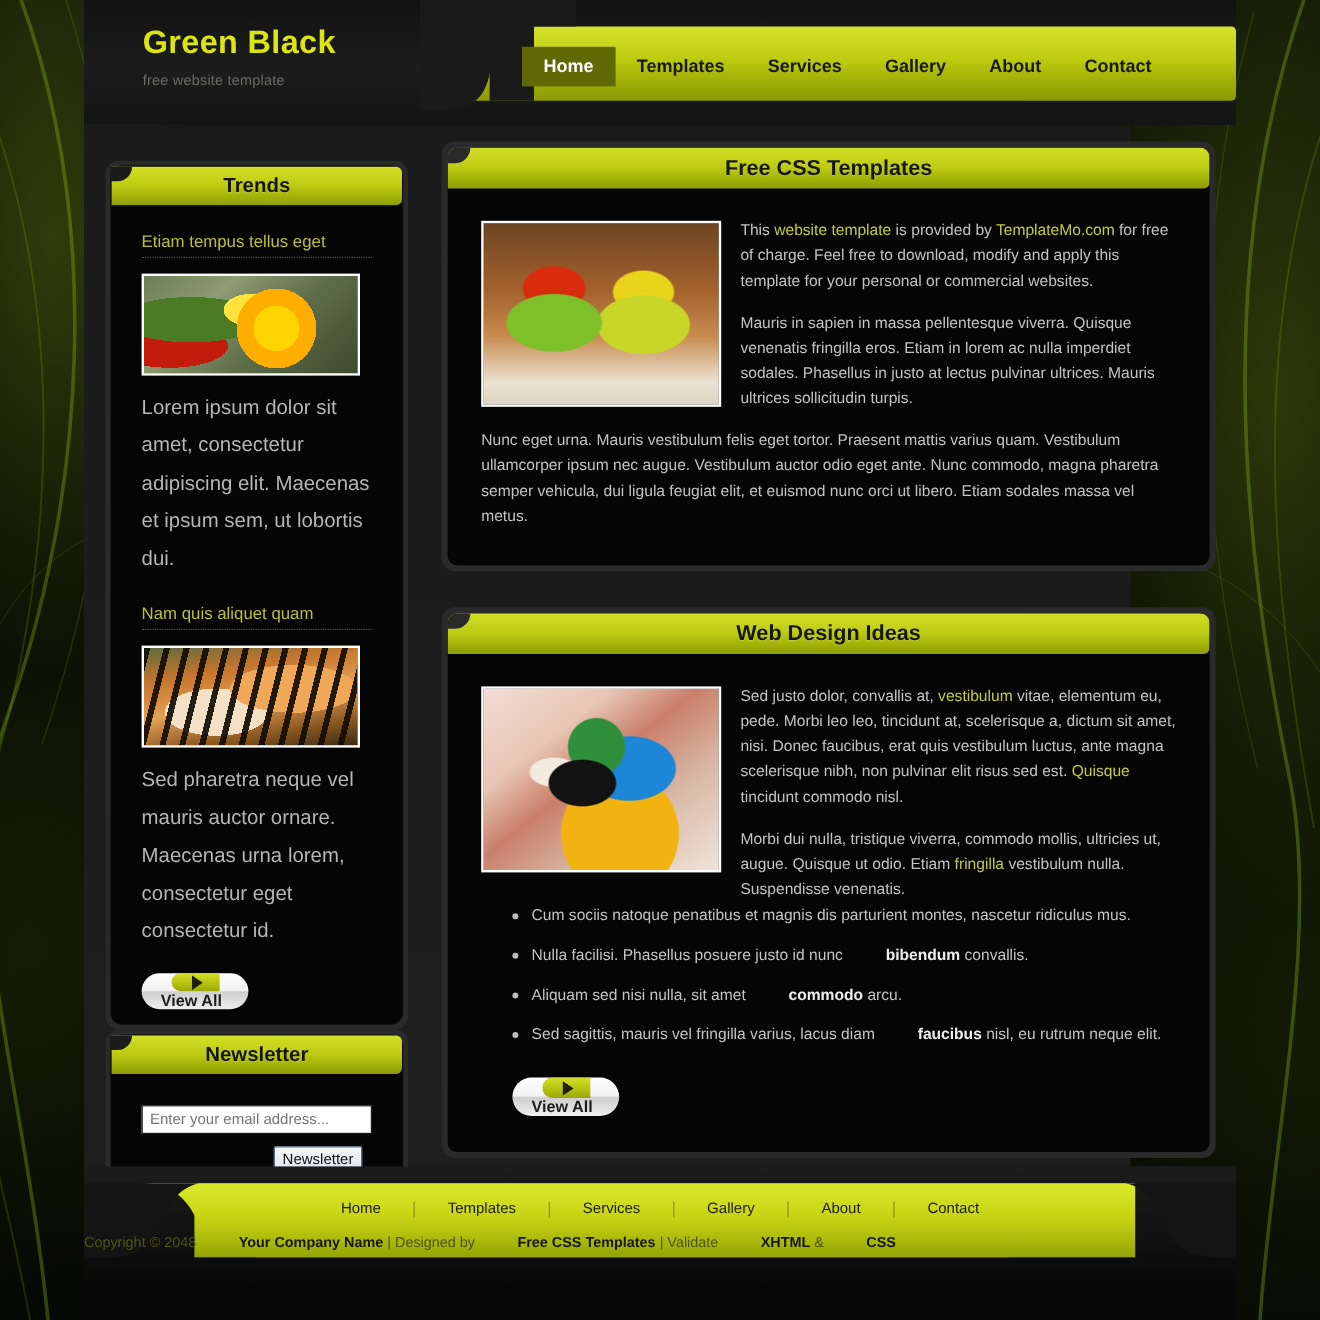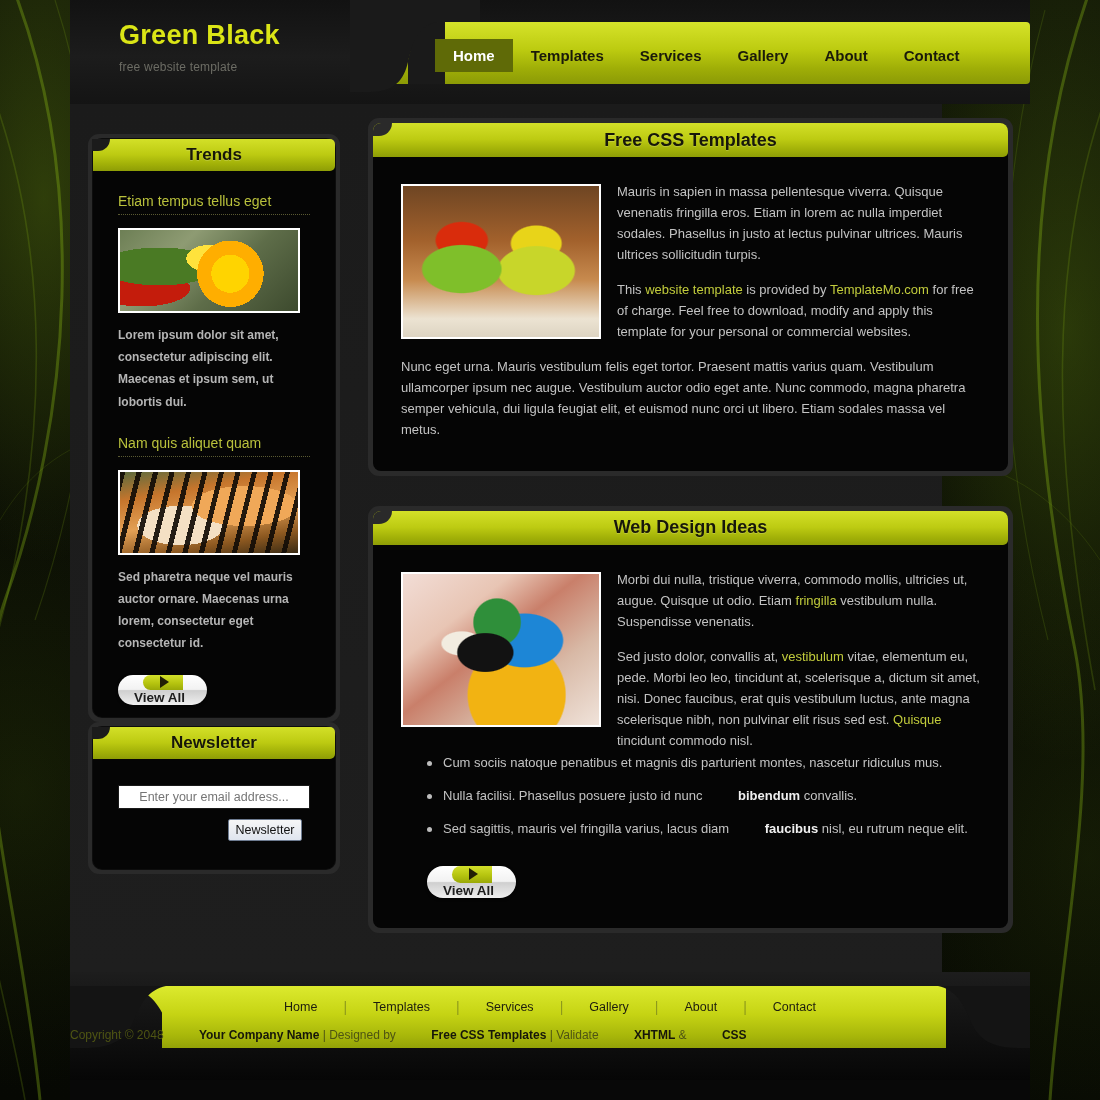--- a/index.html
+++ b/index.html
@@ -157,21 +157,21 @@
       linear-gradient(135deg, #6d7f55 0%, #8e9b73 30%, #5e6d49 60%, #3d4a2e 100%);
   }
   .img-tiger {
     background:
       repeating-linear-gradient(104deg, rgba(18,12,6,.92) 0 5px, transparent 5px 16px),
       radial-gradient(ellipse at 70% 42%, #f0a858 0 30%, transparent 30%),
       radial-gradient(ellipse at 34% 66%, #f4e0c4 0 26%, transparent 26%),
       linear-gradient(170deg, #5c6b3e 0%, #c6752c 26%, #e3a055 54%, #8c5820 80%, #3a2b14 100%);
   }
   .trend-text {
-    font-size: 12px; line-height: 1.85; color: #b5b5b5; font-weight: bold;
+    font-size: 17px; line-height: 1.85; color: #b5b5b5;
   }
 
   .viewall {
     margin-top: 20px;
     display: inline-flex; align-items: center;
     height: 30px;
     border-radius: 15px;
     background: linear-gradient(180deg, #ffffff 0%, #f2f2f2 48%, #cfcfcf 52%, #efefef 100%);
     box-shadow: 0 1px 3px rgba(0,0,0,.8);
     cursor: pointer; overflow: hidden; flex-direction: column;
@@ -195,21 +195,20 @@
   }
 
   
   .news-body { padding: 26px 22px 28px 25px; }
   .news-input {
     width: 192px; height: 24px;
     font-size: 12.5px; font-family: "Liberation Sans", sans-serif;
     color: #444; padding: 2px 6px;
     border: 1px solid #1a1a1a; background: #ffffff;
     display: block;
-    text-align: center;
   }
   .news-submit {
     margin-top: 10px; margin-left: 110px;
     width: 74px; height: 22px;
     font-size: 12.5px; font-family: "Liberation Sans", sans-serif;
     color: #111;
     background: linear-gradient(180deg, #f6f6f6 0%, #dfe5ef 100%);
     border: 1px solid #6d7b90;
     border-radius: 2px; cursor: pointer;
     display: block;
@@ -434,42 +433,43 @@
 
     <main class="content">
 
       <section class="content-outer">
         <div class="content-panel">
           <div class="content-tab">
             <span class="content-tab-title">Free CSS Templates</span>
           </div>
           <div class="content-body clearfix">
             <div class="c-img img-cactus"></div>
+            <p class="c-para">This <span class="c-link">website template</span> is provided by <span class="c-link">TemplateMo.com</span> for free of charge. Feel free to download, modify and apply this template for your personal or commercial websites.</p>
             <p class="c-para">Mauris in sapien in massa pellentesque viverra. Quisque venenatis fringilla eros. Etiam in lorem ac nulla imperdiet sodales. Phasellus in justo at lectus pulvinar ultrices. Mauris ultrices sollicitudin turpis.</p>
-            <p class="c-para">This <span class="c-link">website template</span> is provided by <span class="c-link">TemplateMo.com</span> for free of charge. Feel free to download, modify and apply this template for your personal or commercial websites.</p>
             <p class="c-para">Nunc eget urna. Mauris vestibulum felis eget tortor. Praesent mattis varius quam. Vestibulum ullamcorper ipsum nec augue. Vestibulum auctor odio eget ante. Nunc commodo, magna pharetra semper vehicula, dui ligula feugiat elit, et euismod nunc orci ut libero. Etiam sodales massa vel metus.</p>
           </div>
         </div>
       </section>
 
       <section class="content-outer">
         <div class="content-panel">
           <div class="content-tab">
             <span class="content-tab-title">Web Design Ideas</span>
           </div>
           <div class="content-body">
             <div class="clearfix">
               <div class="c-img img-parrot"></div>
+              <p class="c-para">Sed justo dolor, convallis at, <span class="c-link">vestibulum</span> vitae, elementum eu, pede. Morbi leo leo, tincidunt at, scelerisque a, dictum sit amet, nisi. Donec faucibus, erat quis vestibulum luctus, ante magna scelerisque nibh, non pulvinar elit risus sed est. <span class="c-link">Quisque</span> tincidunt commodo nisl.</p>
               <p class="c-para">Morbi dui nulla, tristique viverra, commodo mollis, ultricies ut, augue. Quisque ut odio. Etiam <span class="c-link">fringilla</span> vestibulum nulla. Suspendisse venenatis.</p>
-              <p class="c-para">Sed justo dolor, convallis at, <span class="c-link">vestibulum</span> vitae, elementum eu, pede. Morbi leo leo, tincidunt at, scelerisque a, dictum sit amet, nisi. Donec faucibus, erat quis vestibulum luctus, ante magna scelerisque nibh, non pulvinar elit risus sed est. <span class="c-link">Quisque</span> tincidunt commodo nisl.</p>
             </div>
 
             <ul class="c-list">
               <li>Cum sociis natoque penatibus et magnis dis parturient montes, nascetur ridiculus mus.</li>
               <li>Nulla facilisi. Phasellus posuere justo id nunc <b class="c-bold">bibendum</b> convallis.</li>
+              <li>Aliquam sed nisi nulla, sit amet <b class="c-bold">commodo</b> arcu.</li>
               <li>Sed sagittis, mauris vel fringilla varius, lacus diam <b class="c-bold">faucibus</b> nisl, eu rutrum neque elit.</li>
             </ul>
 
             <div class="viewall" style="margin-top:12px;margin-left:26px;height:32px;border-radius:16px;">
               <span class="viewall-play" style="height:32px;border-radius:16px 0 0 16px;">
                   <i></i>
                 </span>
               <span class="viewall-label">View All</span>
             </div>
           </div>

